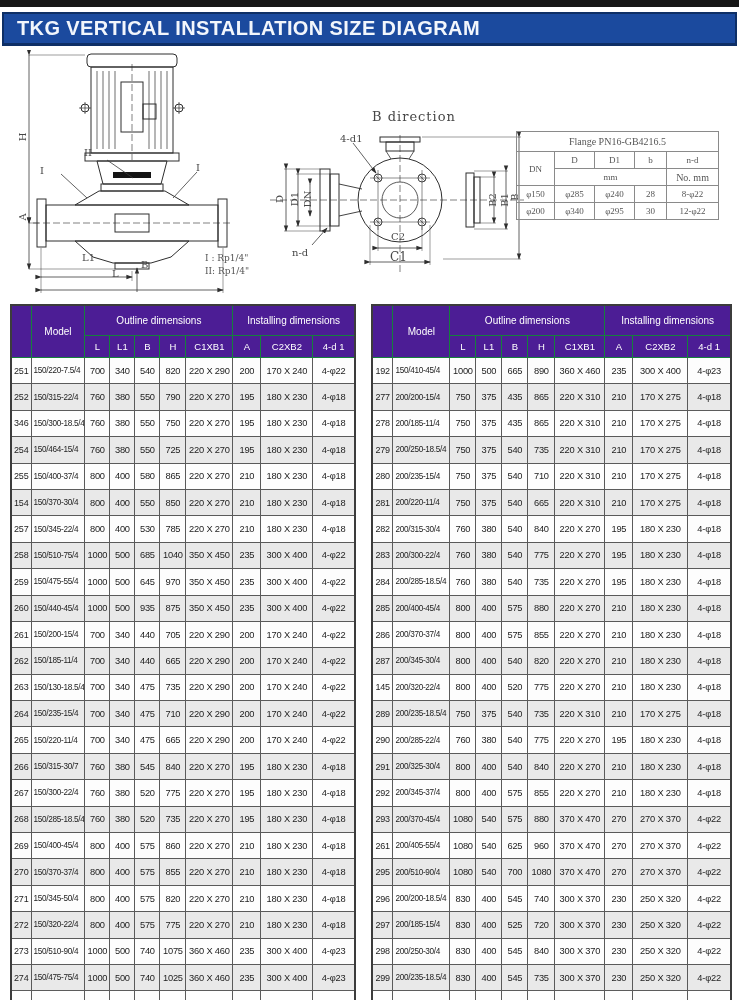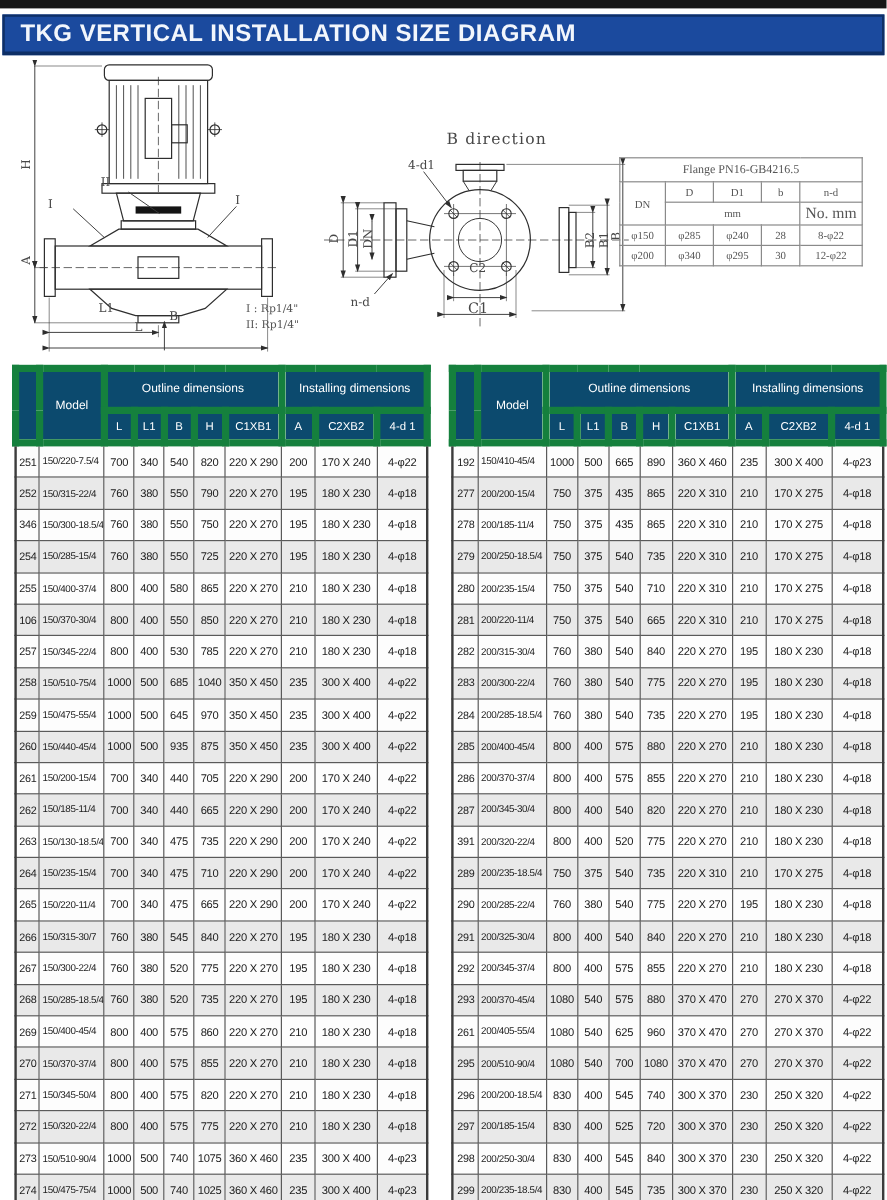--- a/index.html
+++ b/index.html
@@ -15,28 +15,28 @@
   .cad-label{position:absolute;font-family:"DejaVu Serif",serif;font-size:10px;color:#474747;
              white-space:nowrap;line-height:10px;}
   .rot{transform:rotate(-90deg);transform-origin:center center;display:inline-block;}
   .bdir-title{font-size:13px;letter-spacing:1px;}
   .notes div{font-family:"DejaVu Serif",serif;font-size:9px;color:#555;line-height:13px;}
   
   .flange{position:absolute;left:516px;top:47px;width:202px;border-collapse:collapse;
           font-family:Liberation Serif, serif;font-size:9px;color:#565656;table-layout:fixed;margin-top:36px;}
   .flange td{border:1px solid #8a8a8a;text-align:center;padding:1px 0;height:14px;overflow:hidden;white-space:nowrap;}
   .flange .ttl{font-size:10px;height:17px;}
-  .flange .sml{font-size:13px;}
+  .flange .sml{font-size:10px;}
   
   .tables{position:absolute;left:10px;top:304px;display:flex;gap:15px;align-items:flex-start;}
   .dim-table{border-collapse:collapse;table-layout:fixed;border:2px solid #3c3c3c;
              font-family:"Liberation Sans",sans-serif;font-size:9.3px;color:#1c1c1c;}
   .dim-table td{border:1px solid #5a5a5a;text-align:center;padding:0;height:25.4px;
                 overflow:hidden;white-space:nowrap;letter-spacing:-0.2px;}
-  .dim-table thead td{background:#0c4a6e;color:#ffffff;border:6px solid #15803d;
+  .dim-table thead td{background:#4c1d95;color:#ffffff;border:1px solid #15803d;
                       font-size:10px;letter-spacing:0;}
   .dim-table thead tr.sub td{font-size:9.5px;height:21px;}
   .dim-table thead tr.grp td{height:29px;}
   .dim-table tbody tr:nth-child(even) td{background:#e9e9e9;}
   .dim-table tbody tr:nth-child(odd) td{background:#fdfdfd;}
   .dim-table td.model-col{font-size:8.2px;text-align:left;padding-left:2px;letter-spacing:-0.3px;}
   .dim-table td.num-col{font-size:9px;}
 </style>
 </head>
 <body>
@@ -162,21 +162,21 @@
         <line x1="120" y1="177" x2="180" y2="177" marker-start="url(#ah)" marker-end="url(#ah)"></line>
       </g>
     </svg>
 
     <span class="cad-label bdir-title" style="left:372px;top:64px">B direction</span>
     <span class="cad-label" style="left:340px;top:86px">4-d1</span>
     <span class="cad-label rot" style="left:276px;top:146px">D</span>
     <span class="cad-label rot" style="left:288px;top:146px">D1</span>
     <span class="cad-label rot" style="left:300px;top:146px">DN</span>
     <span class="cad-label" style="left:292px;top:200px">n-d</span>
-    <span class="cad-label" style="left:391px;top:172px">C2</span>
+    <span class="cad-label" style="left:391px;top:184px">C2</span>
     <span class="cad-label" style="left:390px;top:204px;font-size:12px">C1</span>
     <span class="cad-label rot" style="left:486px;top:147px">B2</span>
     <span class="cad-label rot" style="left:498px;top:147px">B1</span>
     <span class="cad-label rot" style="left:511px;top:144px">B</span>
 
     <table class="flange">
       <colgroup>
           <col style="width:38px">
           <col style="width:40px">
           <col style="width:40px">
@@ -281,21 +281,21 @@
             <td>380</td>
             <td>550</td>
             <td>750</td>
             <td>220 X 270</td>
             <td>195</td>
             <td>180 X 230</td>
             <td>4-φ18</td>
           </tr>
           <tr>
             <td class="num-col">254</td>
-            <td class="model-col">150/285-15/4</td>
+            <td class="model-col">150/464-15/4</td>
             <td>760</td>
             <td>380</td>
             <td>550</td>
             <td>725</td>
             <td>220 X 270</td>
             <td>195</td>
             <td>180 X 230</td>
             <td>4-φ18</td>
           </tr>
           <tr>
@@ -304,21 +304,21 @@
             <td>800</td>
             <td>400</td>
             <td>580</td>
             <td>865</td>
             <td>220 X 270</td>
             <td>210</td>
             <td>180 X 230</td>
             <td>4-φ18</td>
           </tr>
           <tr>
-            <td class="num-col">106</td>
+            <td class="num-col">154</td>
             <td class="model-col">150/370-30/4</td>
             <td>800</td>
             <td>400</td>
             <td>550</td>
             <td>850</td>
             <td>220 X 270</td>
             <td>210</td>
             <td>180 X 230</td>
             <td>4-φ18</td>
           </tr>
@@ -723,21 +723,21 @@
             <td>800</td>
             <td>400</td>
             <td>540</td>
             <td>820</td>
             <td>220 X 270</td>
             <td>210</td>
             <td>180 X 230</td>
             <td>4-φ18</td>
           </tr>
           <tr>
-            <td class="num-col">391</td>
+            <td class="num-col">145</td>
             <td class="model-col">200/320-22/4</td>
             <td>800</td>
             <td>400</td>
             <td>520</td>
             <td>775</td>
             <td>220 X 270</td>
             <td>210</td>
             <td>180 X 230</td>
             <td>4-φ18</td>
           </tr>

